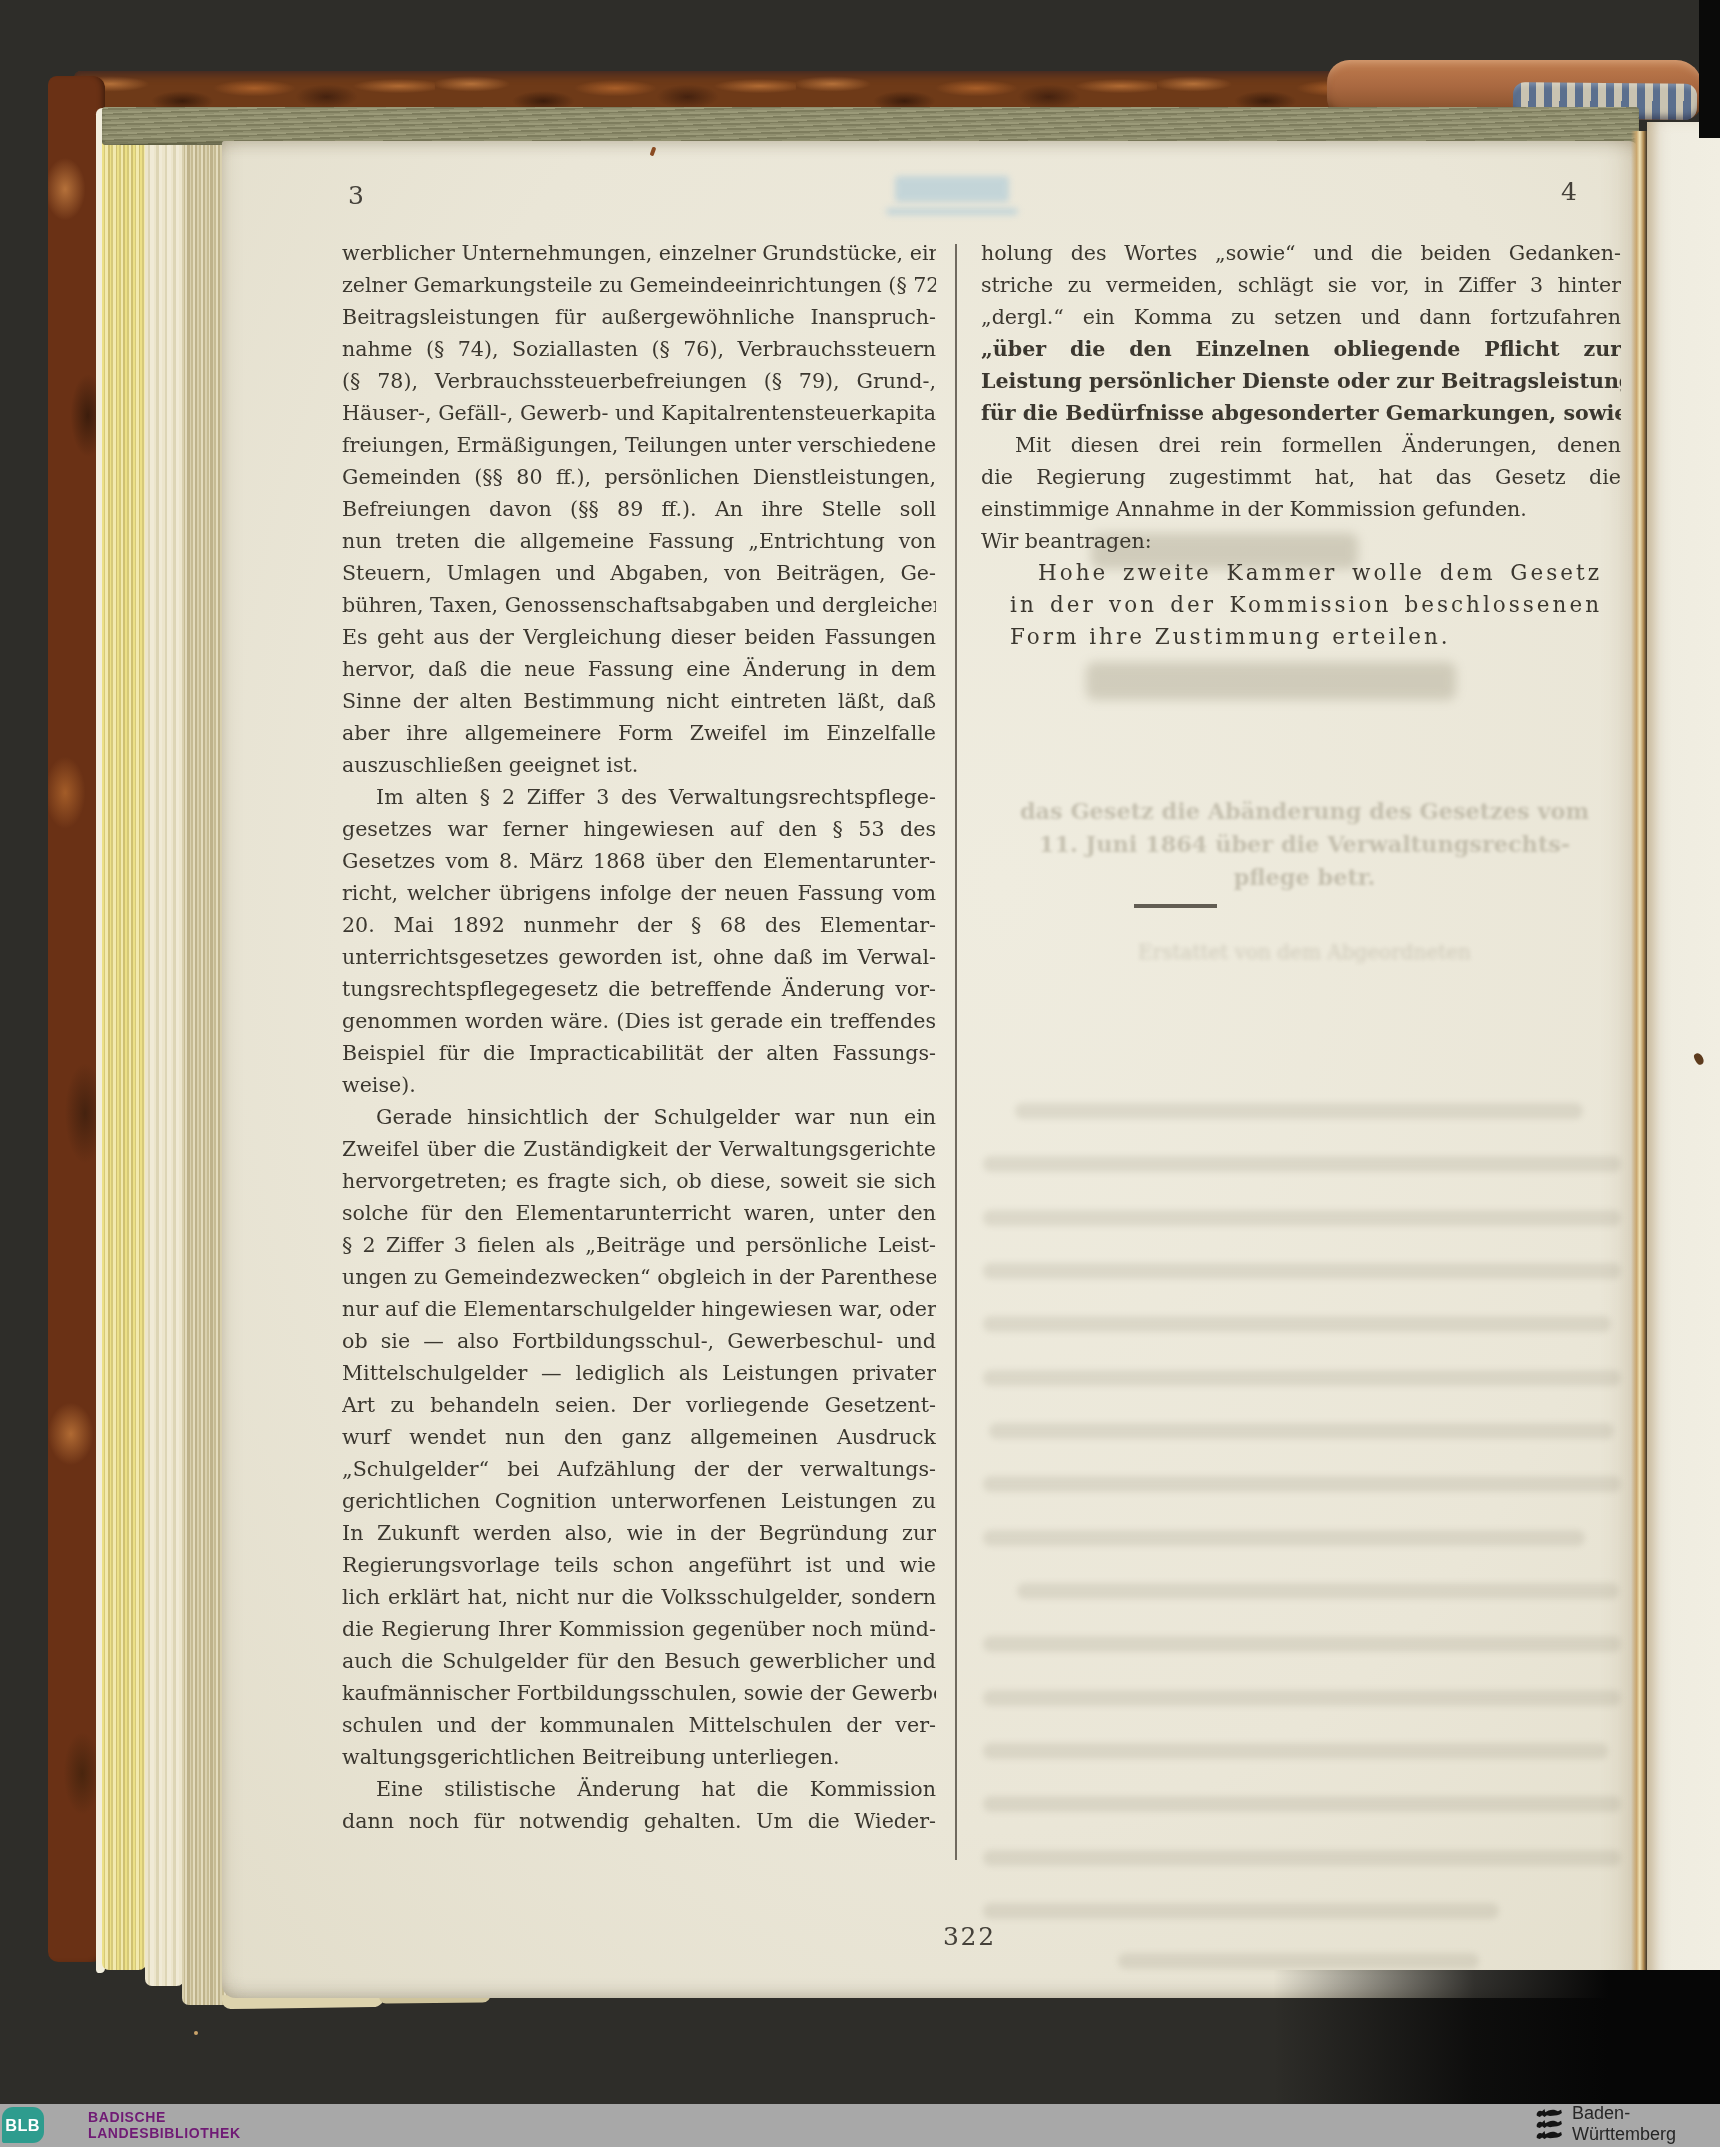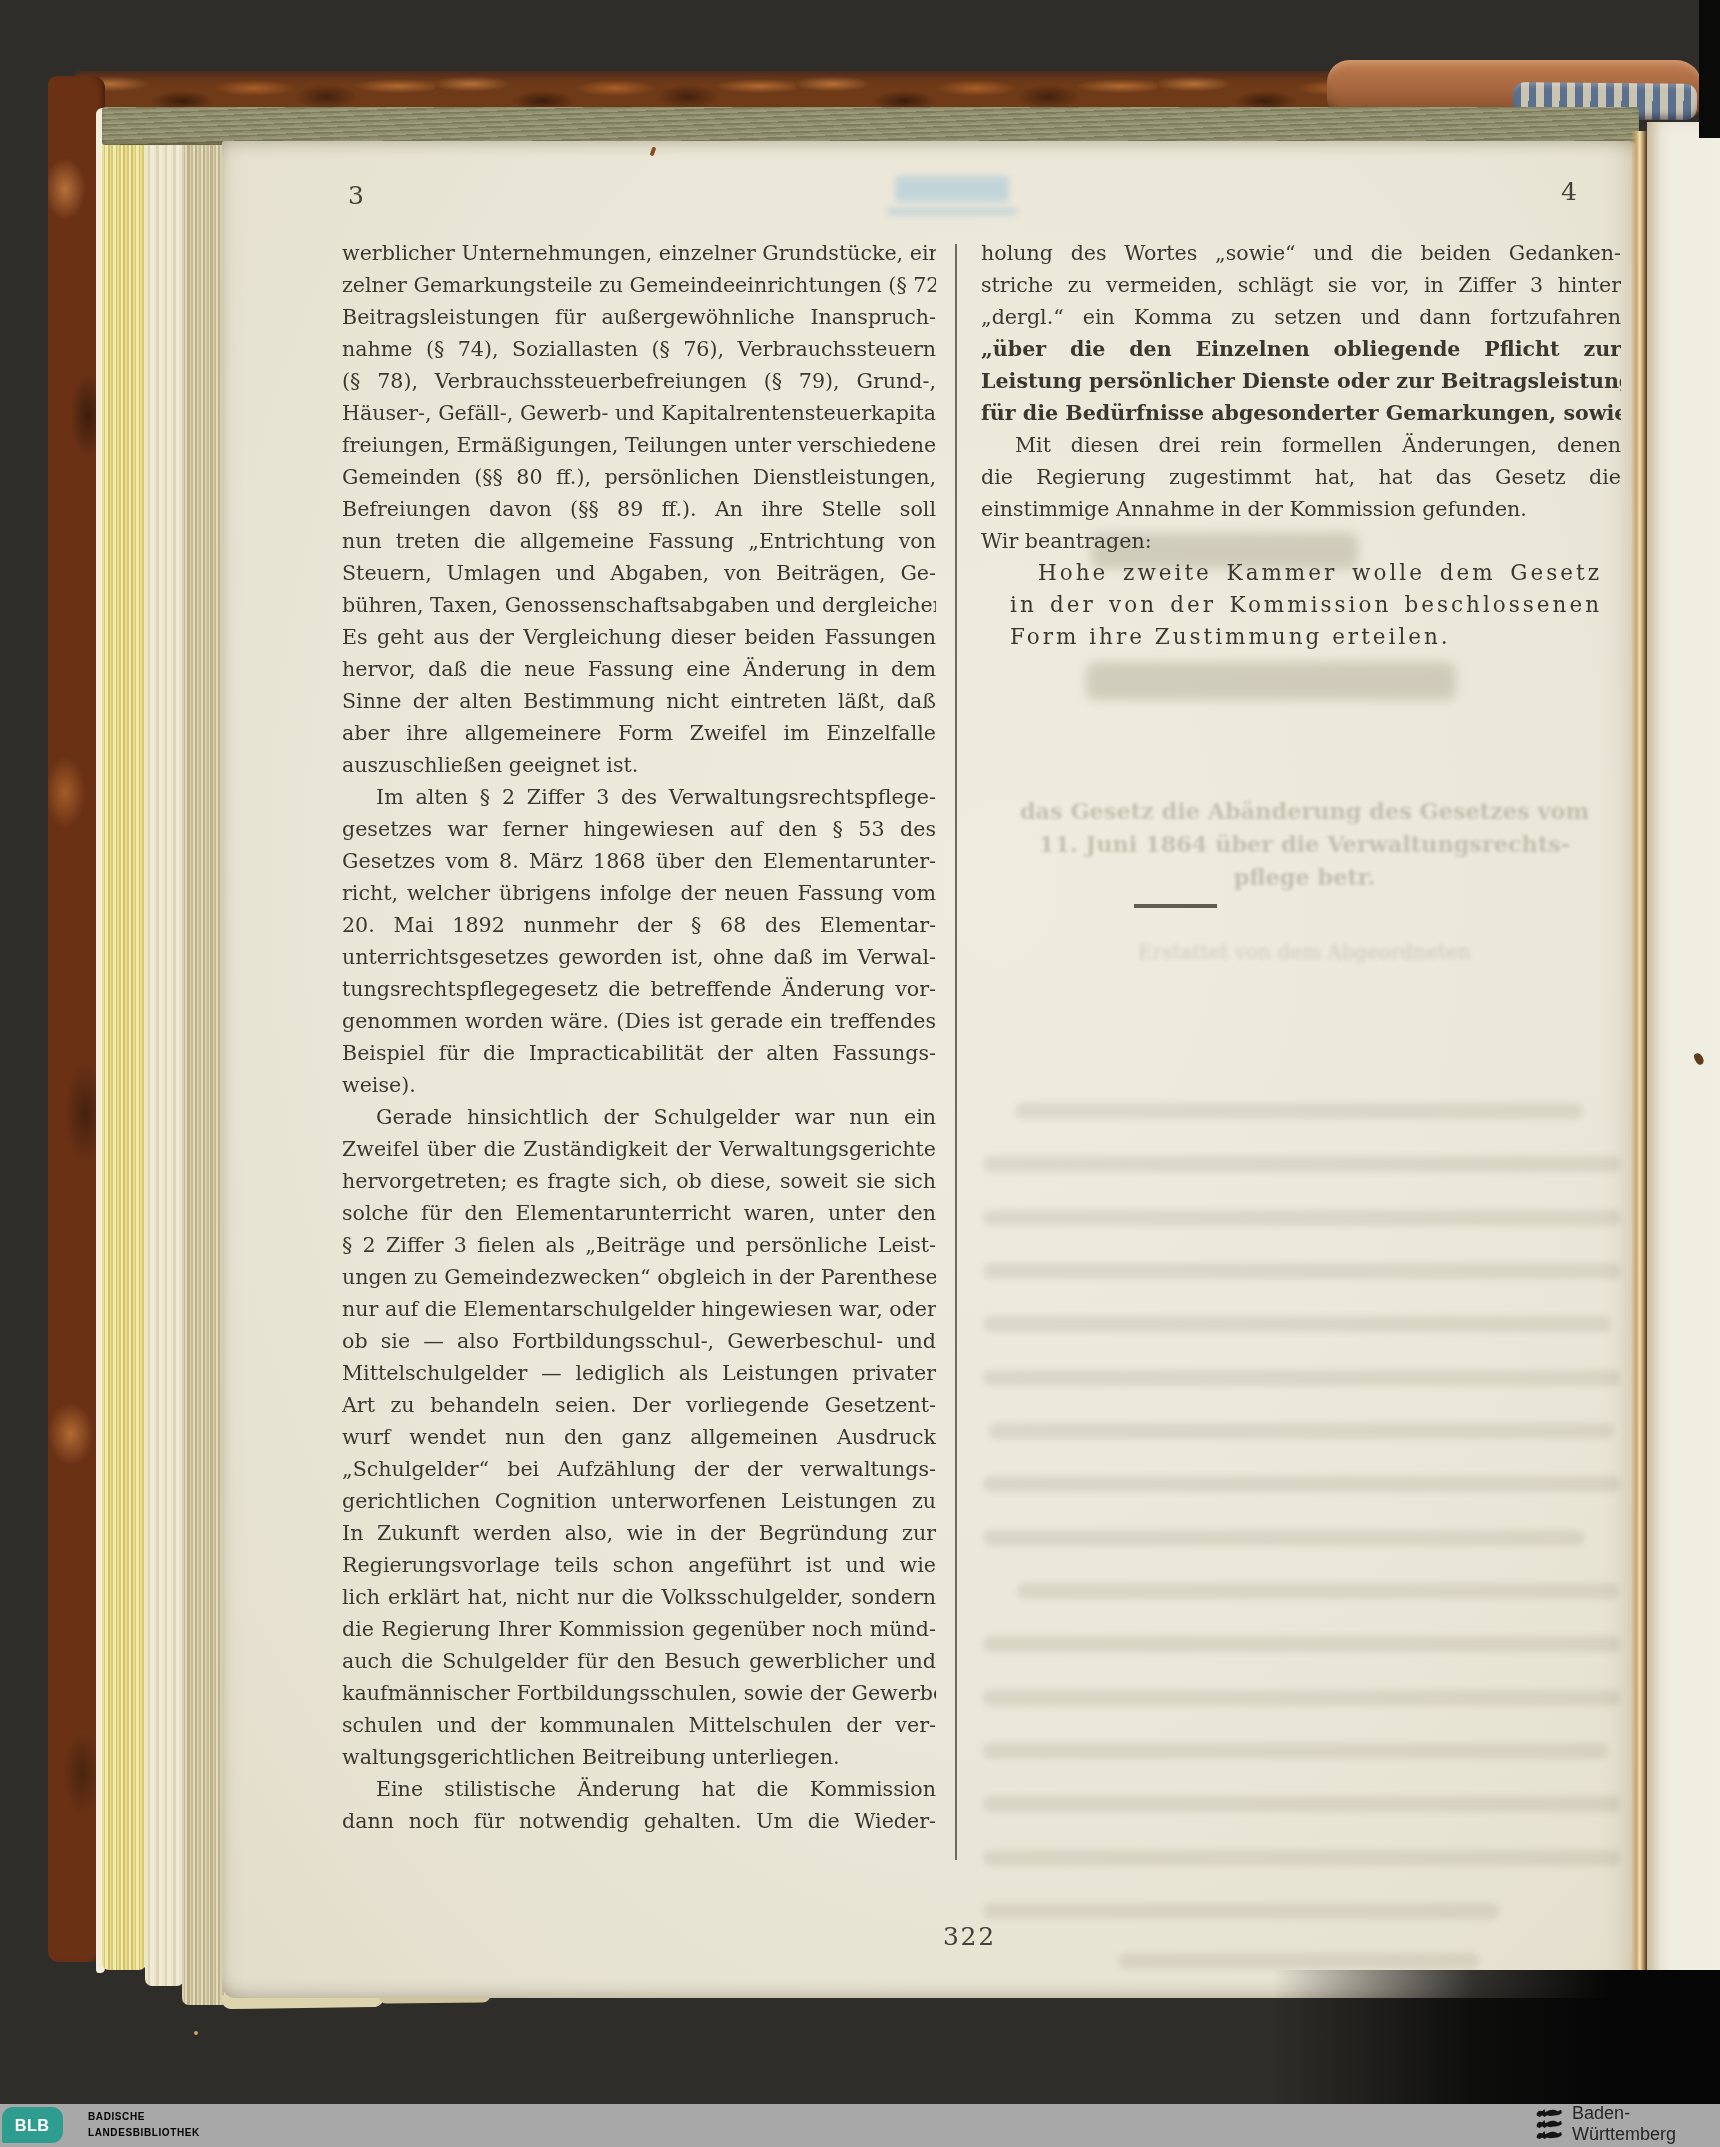--- a/index.html
+++ b/index.html
@@ -101,26 +101,26 @@
   .ghb1{left:1091px;top:533px;width:267px;height:36px;}
   .ghb2{left:1086px;top:662px;width:370px;height:38px;}
   .ghl{position:absolute;height:15.5px;background:#7a745f;opacity:.15;filter:blur(3.4px);border-radius:7.7px;}
   .bgh{position:absolute;background:#9dc3d8;filter:blur(3.4px);opacity:.5;border-radius:3.4px;}
   .bgh1{left:895px;top:176px;width:114px;height:26px;}
   .bgh2{left:886px;top:208px;width:132px;height:6.9px;}
 
   
   .footer{left:0;top:2104px;width:1721px;height:43px;background:#a8a8a8;
           font-family:"Liberation Sans", sans-serif;}
-  .blb-logo{position:absolute;left:1.7px;top:3.4px;width:61px;height:36px;background:#2e9c8e;
+  .blb-logo{position:absolute;left:1.7px;top:3.4px;width:42px;height:36px;background:#2e9c8e;
             border-radius:11.2px 11.2px 11.2px 2.6px;text-align:center;}
   .blb-logo span{display:inline-block;width:100%;line-height:36px;color:#ffffff;
             font-weight:bold;font-size:16.3px;letter-spacing:0.4px;}
-  .lib-name{position:absolute;left:88px;top:5.2px;color:#000000;font-weight:bold;
-            font-size:10px;line-height:16.3px;letter-spacing:0.6px;}
+  .lib-name{position:absolute;left:88px;top:5.2px;color:#701a75;font-weight:bold;
+            font-size:14px;line-height:16.3px;letter-spacing:0.6px;}
   .state{position:absolute;left:1535px;top:2px;height:36px;display:flex;align-items:center;gap:8.6px;}
   .state svg{display:block;}
   .state-label{font-size:18px;color:#262626;}
 </style>
 </head>
 <body>
 
 <div class="canvas">
 
   <div class="abs top-leather"></div>

